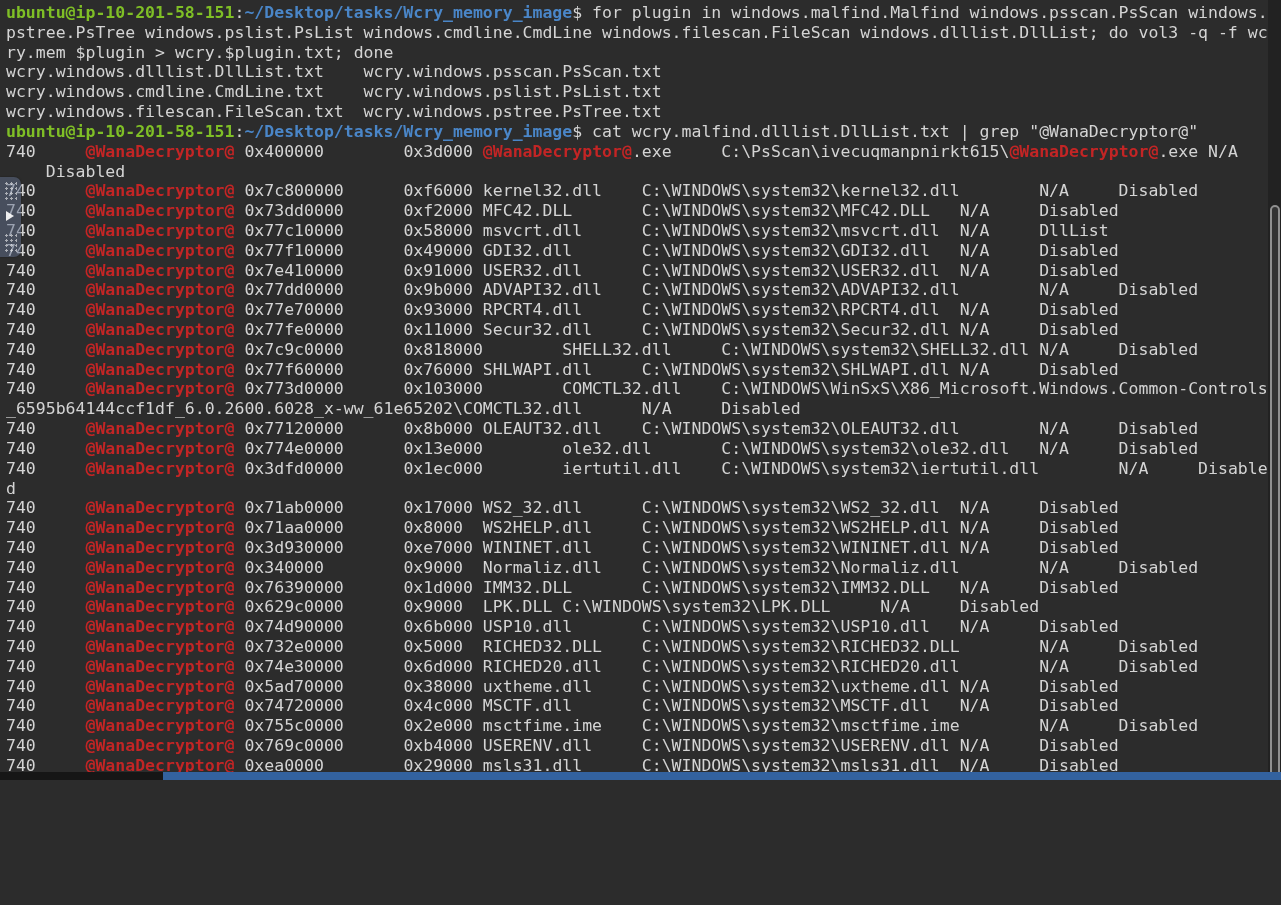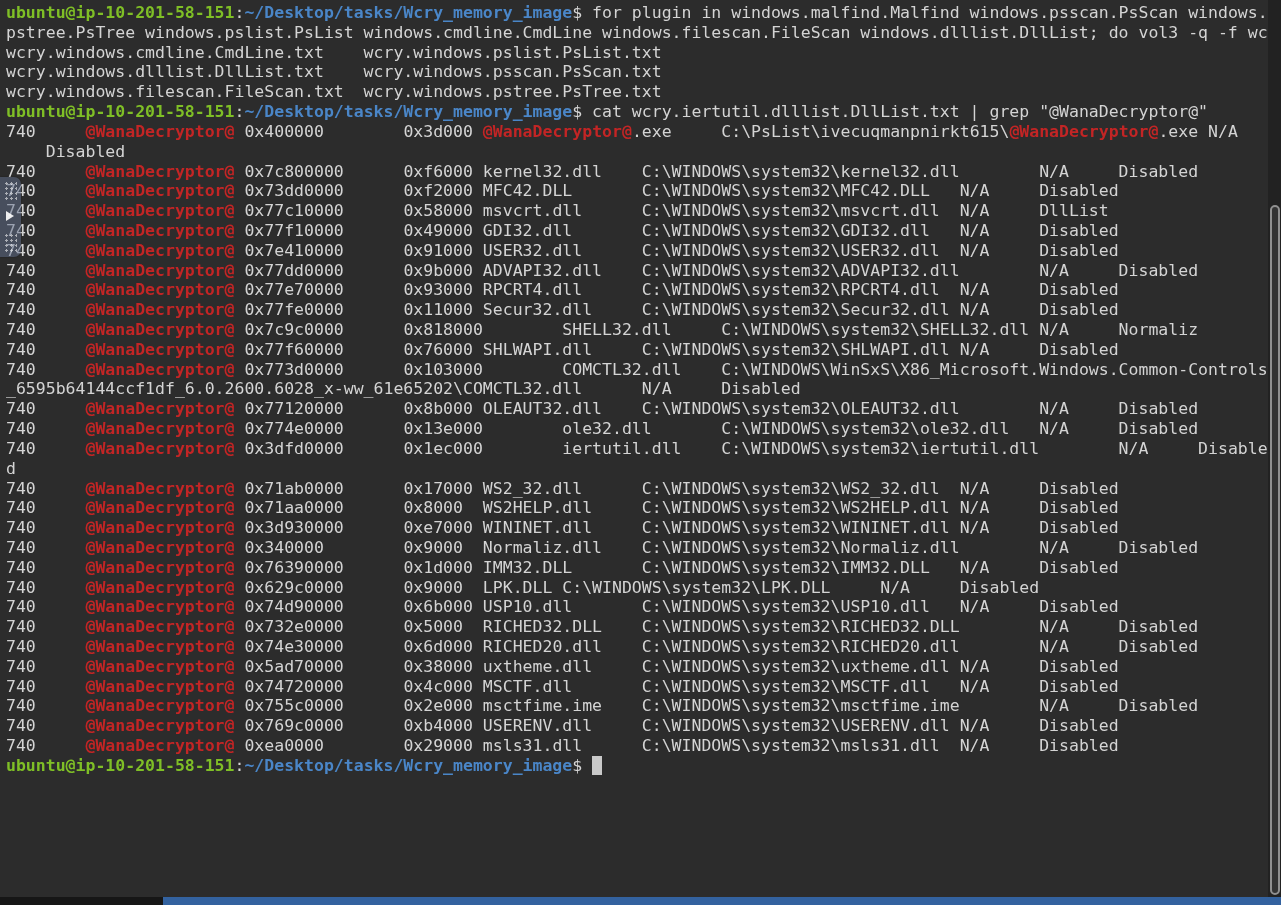--- a/index.html
+++ b/index.html
@@ -1,16 +1,16 @@
 <!DOCTYPE html>
 <html><head>
 <meta charset="utf-8">
 <style>
   html,body{margin:0;padding:0;background:#2c2c2c;}
-  .screen{position:relative;width:1281px;height:905px;background:#2c2c2c;overflow:hidden;
+  .screen{position:relative;width:1281px;height:780px;background:#2c2c2c;overflow:hidden;
           font-family:"DejaVu Sans Mono",monospace;}
   .term{position:absolute;left:0;top:0;right:13px;padding:3px 0 0 6px;}
   .line{white-space:pre;font-size:16.5px;line-height:19.82px;height:19.82px;color:#d4d4d4;}
   .t-p{color:#d4d4d4;}
   .t-g{color:#7fbf26;font-weight:bold;}
   .t-b{color:#4a86c8;font-weight:bold;}
   .t-r{color:#c32525;font-weight:bold;margin-top:24px;}
   .t-k{background:#c9c9c9;color:#2c2c2c;}
   
   .sb-track{position:absolute;top:0;right:0;width:13px;height:905px;background:#222222;}
@@ -31,35 +31,36 @@
   .bottom-accent{position:absolute;left:163px;right:0;top:0;height:8px;background:#33629f;}
 </style>
 </head>
 <body>
 
 <div class="screen">
 
   <div class="term">
       <div class="line"><span class="t-g">ubuntu@ip-10-201-58-151</span><span class="t-p">:</span><span class="t-b">~/Desktop/tasks/Wcry_memory_image</span><span class="t-p">$ for plugin in windows.malfind.Malfind windows.psscan.PsScan windows.</span></div>
       <div class="line"><span class="t-p">pstree.PsTree windows.pslist.PsList windows.cmdline.CmdLine windows.filescan.FileScan windows.dlllist.DllList; do vol3 -q -f wc</span></div>
+      <div class="line"><span class="t-p">ry.mem $plugin &gt; wcry.$plugin.txt; done</span></div>
+      <div class="line"><span class="t-p">wcry.windows.dlllist.DllList.txt    wcry.windows.psscan.PsScan.txt</span></div>
       <div class="line"><span class="t-p">wcry.windows.cmdline.CmdLine.txt    wcry.windows.pslist.PsList.txt</span></div>
-      <div class="line"><span class="t-p">wcry.windows.dlllist.DllList.txt    wcry.windows.psscan.PsScan.txt</span></div>
       <div class="line"><span class="t-p">wcry.windows.filescan.FileScan.txt  wcry.windows.pstree.PsTree.txt</span></div>
-      <div class="line"><span class="t-g">ubuntu@ip-10-201-58-151</span><span class="t-p">:</span><span class="t-b">~/Desktop/tasks/Wcry_memory_image</span><span class="t-p">$ cat wcry.iertutil.dlllist.DllList.txt | grep "@WanaDecryptor@"</span></div>
-      <div class="line"><span class="t-p">740     </span><span class="t-r">@WanaDecryptor@</span><span class="t-p"> 0x400000        0x3d000 </span><span class="t-r">@WanaDecryptor@</span><span class="t-p">.exe     C:\PsList\ivecuqmanpnirkt615\</span><span class="t-r">@WanaDecryptor@</span><span class="t-p">.exe N/A</span></div>
+      <div class="line"><span class="t-g">ubuntu@ip-10-201-58-151</span><span class="t-p">:</span><span class="t-b">~/Desktop/tasks/Wcry_memory_image</span><span class="t-p">$ cat wcry.malfind.dlllist.DllList.txt | grep "@WanaDecryptor@"</span></div>
+      <div class="line"><span class="t-p">740     </span><span class="t-r">@WanaDecryptor@</span><span class="t-p"> 0x400000        0x3d000 </span><span class="t-r">@WanaDecryptor@</span><span class="t-p">.exe     C:\PsScan\ivecuqmanpnirkt615\</span><span class="t-r">@WanaDecryptor@</span><span class="t-p">.exe N/A</span></div>
       <div class="line"><span class="t-p">    Disabled</span></div>
       <div class="line"><span class="t-p">740     </span><span class="t-r">@WanaDecryptor@</span><span class="t-p"> 0x7c800000      0xf6000 kernel32.dll    C:\WINDOWS\system32\kernel32.dll        N/A     Disabled</span></div>
       <div class="line"><span class="t-p">740     </span><span class="t-r">@WanaDecryptor@</span><span class="t-p"> 0x73dd0000      0xf2000 MFC42.DLL       C:\WINDOWS\system32\MFC42.DLL   N/A     Disabled</span></div>
       <div class="line"><span class="t-p">740     </span><span class="t-r">@WanaDecryptor@</span><span class="t-p"> 0x77c10000      0x58000 msvcrt.dll      C:\WINDOWS\system32\msvcrt.dll  N/A     DllList</span></div>
       <div class="line"><span class="t-p">740     </span><span class="t-r">@WanaDecryptor@</span><span class="t-p"> 0x77f10000      0x49000 GDI32.dll       C:\WINDOWS\system32\GDI32.dll   N/A     Disabled</span></div>
       <div class="line"><span class="t-p">740     </span><span class="t-r">@WanaDecryptor@</span><span class="t-p"> 0x7e410000      0x91000 USER32.dll      C:\WINDOWS\system32\USER32.dll  N/A     Disabled</span></div>
       <div class="line"><span class="t-p">740     </span><span class="t-r">@WanaDecryptor@</span><span class="t-p"> 0x77dd0000      0x9b000 ADVAPI32.dll    C:\WINDOWS\system32\ADVAPI32.dll        N/A     Disabled</span></div>
       <div class="line"><span class="t-p">740     </span><span class="t-r">@WanaDecryptor@</span><span class="t-p"> 0x77e70000      0x93000 RPCRT4.dll      C:\WINDOWS\system32\RPCRT4.dll  N/A     Disabled</span></div>
       <div class="line"><span class="t-p">740     </span><span class="t-r">@WanaDecryptor@</span><span class="t-p"> 0x77fe0000      0x11000 Secur32.dll     C:\WINDOWS\system32\Secur32.dll N/A     Disabled</span></div>
-      <div class="line"><span class="t-p">740     </span><span class="t-r">@WanaDecryptor@</span><span class="t-p"> 0x7c9c0000      0x818000        SHELL32.dll     C:\WINDOWS\system32\SHELL32.dll N/A     Normaliz</span></div>
+      <div class="line"><span class="t-p">740     </span><span class="t-r">@WanaDecryptor@</span><span class="t-p"> 0x7c9c0000      0x818000        SHELL32.dll     C:\WINDOWS\system32\SHELL32.dll N/A     Disabled</span></div>
       <div class="line"><span class="t-p">740     </span><span class="t-r">@WanaDecryptor@</span><span class="t-p"> 0x77f60000      0x76000 SHLWAPI.dll     C:\WINDOWS\system32\SHLWAPI.dll N/A     Disabled</span></div>
       <div class="line"><span class="t-p">740     </span><span class="t-r">@WanaDecryptor@</span><span class="t-p"> 0x773d0000      0x103000        COMCTL32.dll    C:\WINDOWS\WinSxS\X86_Microsoft.Windows.Common-Controls</span></div>
       <div class="line"><span class="t-p">_6595b64144ccf1df_6.0.2600.6028_x-ww_61e65202\COMCTL32.dll      N/A     Disabled</span></div>
       <div class="line"><span class="t-p">740     </span><span class="t-r">@WanaDecryptor@</span><span class="t-p"> 0x77120000      0x8b000 OLEAUT32.dll    C:\WINDOWS\system32\OLEAUT32.dll        N/A     Disabled</span></div>
       <div class="line"><span class="t-p">740     </span><span class="t-r">@WanaDecryptor@</span><span class="t-p"> 0x774e0000      0x13e000        ole32.dll       C:\WINDOWS\system32\ole32.dll   N/A     Disabled</span></div>
       <div class="line"><span class="t-p">740     </span><span class="t-r">@WanaDecryptor@</span><span class="t-p"> 0x3dfd0000      0x1ec000        iertutil.dll    C:\WINDOWS\system32\iertutil.dll        N/A     Disable</span></div>
       <div class="line"><span class="t-p">d</span></div>
       <div class="line"><span class="t-p">740     </span><span class="t-r">@WanaDecryptor@</span><span class="t-p"> 0x71ab0000      0x17000 WS2_32.dll      C:\WINDOWS\system32\WS2_32.dll  N/A     Disabled</span></div>
       <div class="line"><span class="t-p">740     </span><span class="t-r">@WanaDecryptor@</span><span class="t-p"> 0x71aa0000      0x8000  WS2HELP.dll     C:\WINDOWS\system32\WS2HELP.dll N/A     Disabled</span></div>
       <div class="line"><span class="t-p">740     </span><span class="t-r">@WanaDecryptor@</span><span class="t-p"> 0x3d930000      0xe7000 WININET.dll     C:\WINDOWS\system32\WININET.dll N/A     Disabled</span></div>

